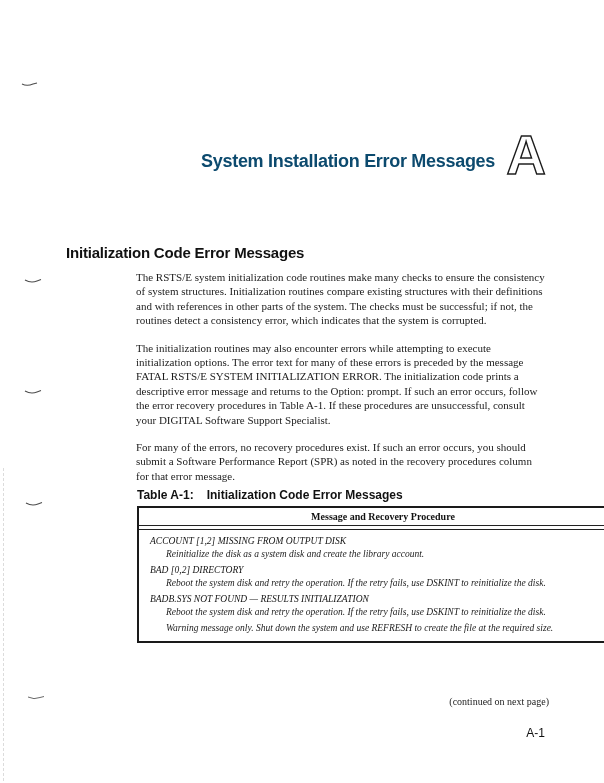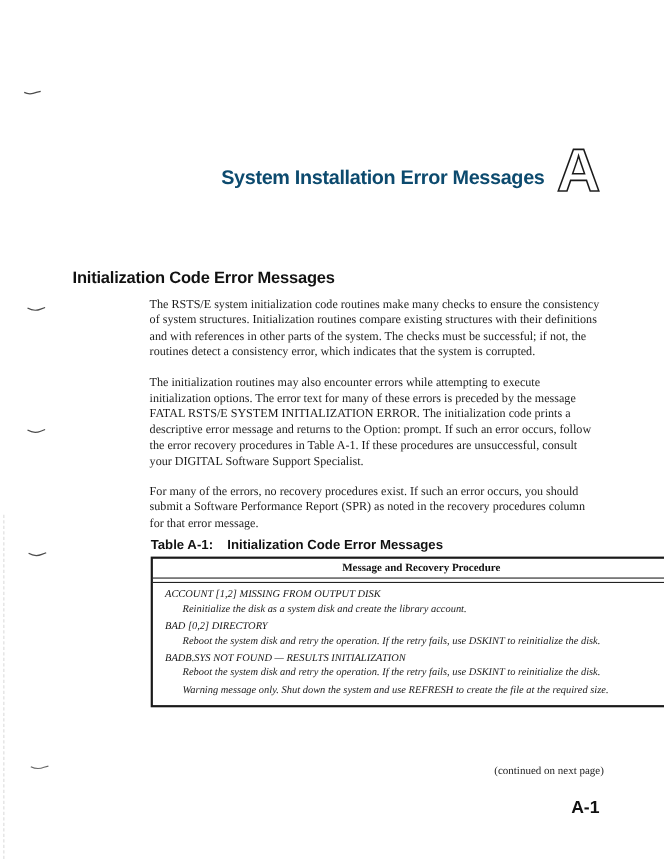--- a/index.html
+++ b/index.html
@@ -54,21 +54,21 @@
   .entry .msg{font-size:9.5px;line-height:11px;color:#161616;}
   .entry .rec{font-size:9.5px;line-height:10.5px;padding-left:16px;margin-top:1.5px;color:#222;}
   
   .continued-note{
     position:absolute;right:55px;top:652px;
     font-size:10px;color:#222;white-space:nowrap;margin-top:44px;
   }
   .page-number{
     position:absolute;right:59px;top:726px;
     font-family:"Liberation Sans","DejaVu Sans",sans-serif;
-    font-weight:bold;font-size:16px;color:#111;
+    font-weight:normal;font-size:12px;color:#111;
   }
   
   .scan-mark{position:absolute;width:18px;height:8px;}
   .scan-edge{position:absolute;left:3px;top:468px;height:313px;width:0;border-left:1px dashed #dcdcdc;}
 </style>
 </head>
 <body>
 
 <div id="page">
 

